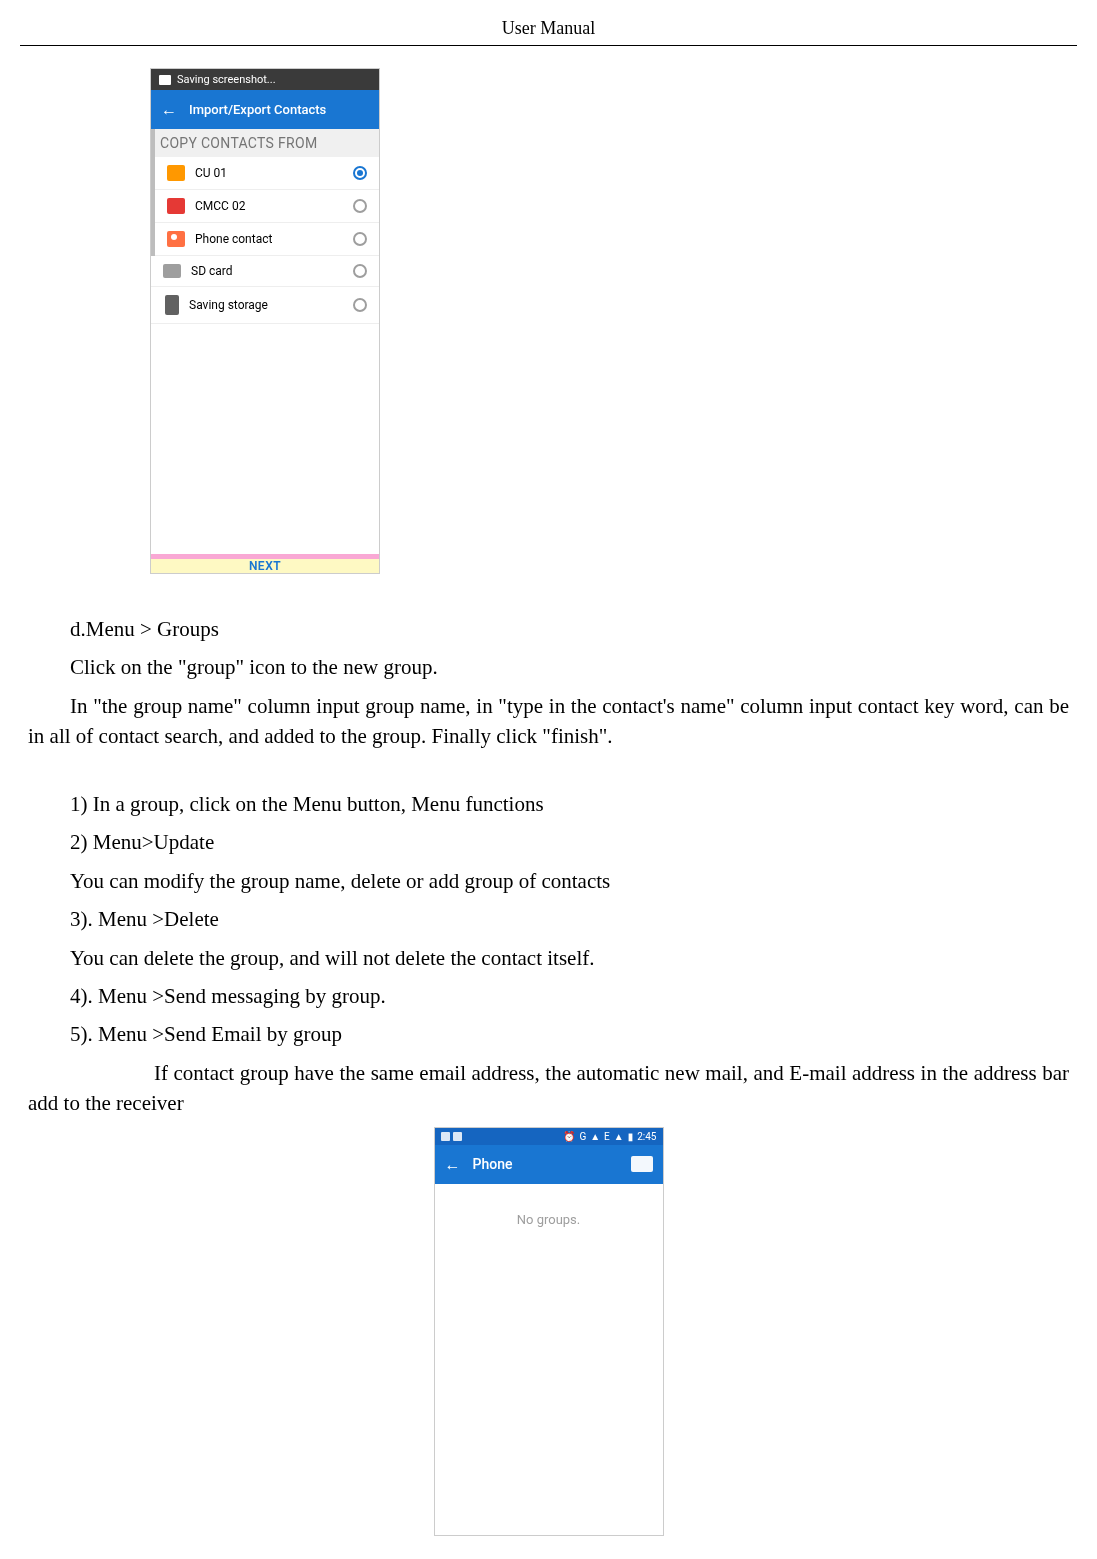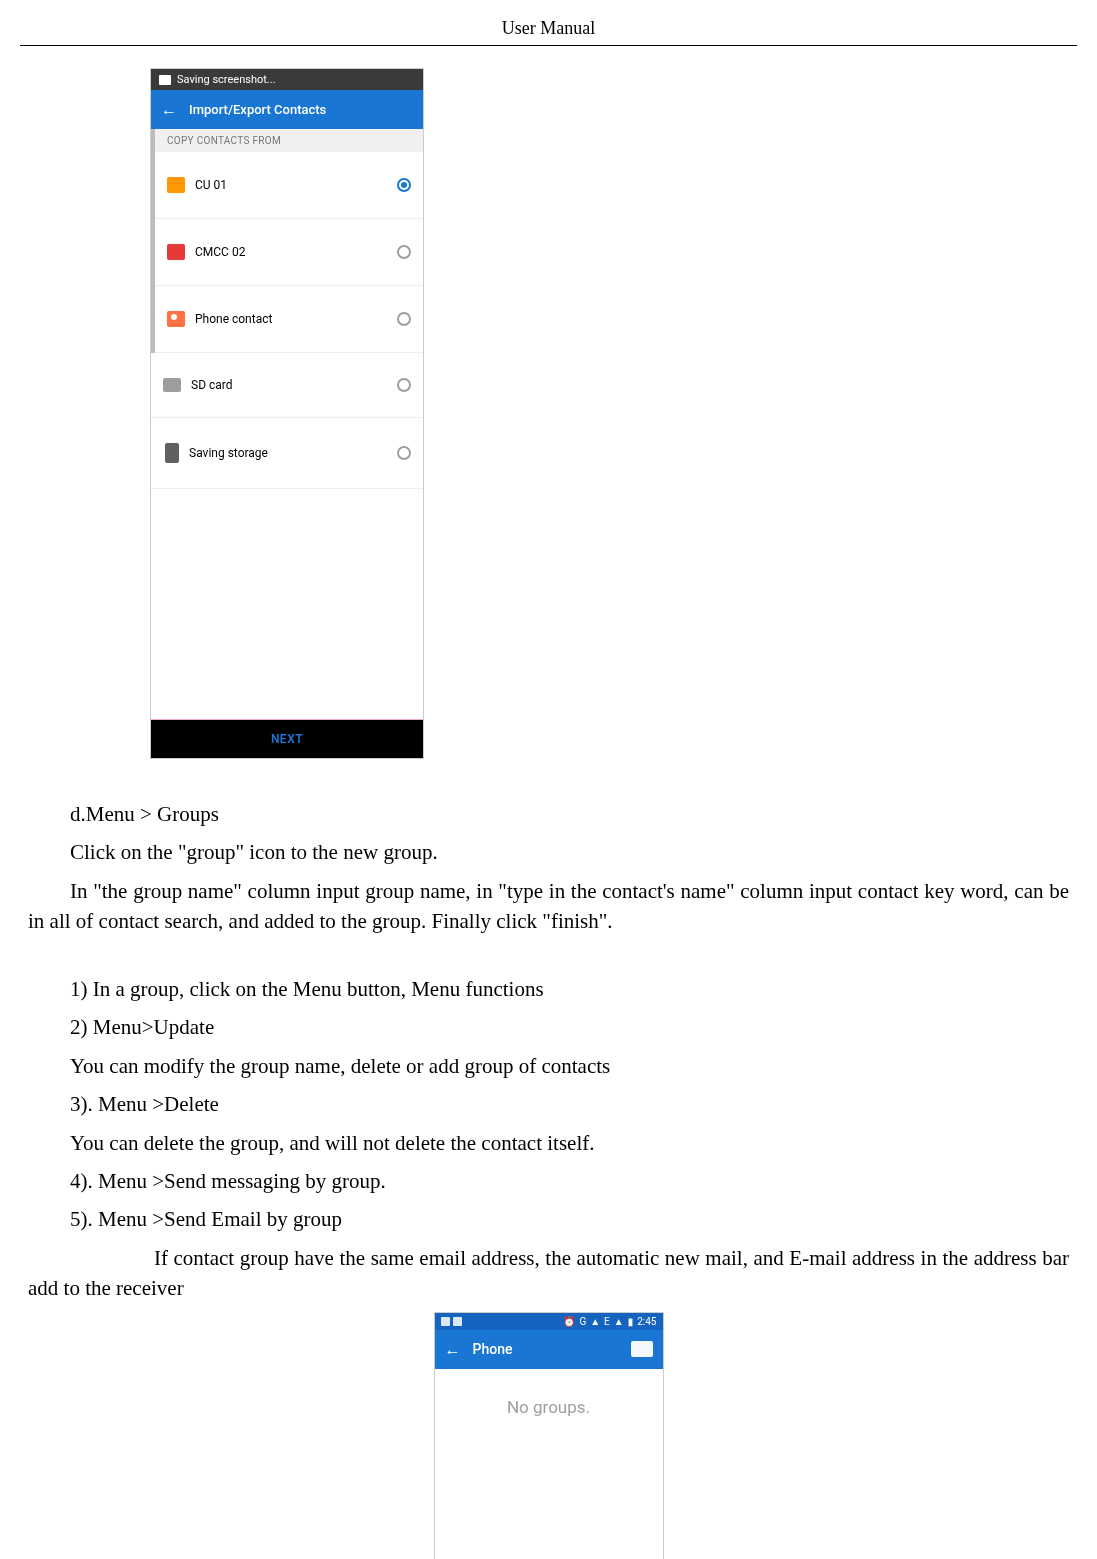--- a/index.html
+++ b/index.html
@@ -16,22 +16,22 @@
       font-size: 18px;
       padding: 6px 0;
       border-bottom: 1px solid #000;
       margin: 12px 20px;
     }
     .content {
       padding: 10px 20px 0 20px;
     }
     .screenshot-wrap { text-align: left; margin-left: 130px; margin-bottom: 40px; }
     .phone1 {
-      width: 274px;
-      background: #000000;
+      width: 230px;
+      background: #fef9c3;
       border: 1px solid #ccc;
       display: inline-block;
       text-align: left;
       font-family: Roboto, Arial, sans-serif;
     }
     .status-banner {
       background: #3a3a3a;
       color: #fff;
       font-size: 11px;
       padding: 4px 8px;
@@ -50,30 +50,30 @@
       display: flex;
       align-items: center;
       gap: 12px;
       font-size: 13px;
       font-weight: 500;
     }
     .back-arrow { font-size: 16px; }
     .section-header {
       background: #f0f0f0;
       color: #757575;
-      font-size: 10px;
-      padding: 6px 12px;
+      font-size: 14px;
+      padding: 6px 5px;
       letter-spacing: 0.3px;
       border-left: 4px solid #bdbdbd;
     }
     .list-scroll-strip { border-left: 4px solid #bdbdbd; }
     .list-item {
       display: flex;
       align-items: center;
-      padding: 25px 12px;
+      padding: 8px 12px;
       border-bottom: 1px solid #eee;
       font-size: 12px;
       background: #fff;
       gap: 10px;
     }
     .sim-icon { width: 18px; height: 16px; border-radius: 2px; flex-shrink: 0; }
     .sim-orange { background: #ff9800; }
     .sim-red { background: #e53935; }
     .contact-icon { width: 18px; height: 16px; background: #ff7043; border-radius: 2px; position: relative; flex-shrink: 0; }
     .contact-icon::after { content: ""; position: absolute; left: 4px; top: 3px; width: 6px; height: 6px; background: #fff; border-radius: 50%; }
@@ -81,22 +81,22 @@
     .phone-storage-icon { width: 14px; height: 20px; background: #616161; border-radius: 2px; flex-shrink: 0; margin-left: 2px; }
     .radio { margin-left: auto; width: 14px; height: 14px; border: 2px solid #9e9e9e; border-radius: 50%; }
     .radio.selected { border-color: #1976D2; position: relative; }
     .radio.selected::after { content: ""; position: absolute; left: 2px; top: 2px; width: 6px; height: 6px; background: #1976D2; border-radius: 50%; }
     .blank-area { height: 230px; background: #fff; }
     .next-bar {
       text-align: center;
       color: #1976D2;
       font-size: 12px;
       font-weight: 600;
-      padding: 12px 0;
-      border-top: 1px solid #f9a8d4;
+      padding: 0 0;
+      border-top: 5px solid #f9a8d4;
       letter-spacing: 0.5px;
     }
     .body-text {
       font-size: 21px;
       line-height: 1.45;
       text-align: justify;
     }
     .indent { text-indent: 42px; }
     .body-text p { margin: 8px; }
     .para-nowrap { text-indent: 0; margin-left: 0; }
@@ -134,21 +134,21 @@
       font-weight: 500;
     }
     .app-bar2 .group-add {
       margin-left: auto;
       width: 22px; height: 16px;
       background: #fff; opacity: 0.95;
       border-radius: 2px;
     }
     .no-groups {
       color: #9e9e9e;
-      font-size: 17px;
+      font-size: 13px;
       text-align: center;
       padding: 28px 0;
     }
     .phone2 .empty { height: 280px; }
     .page-number {
       text-align: center;
       font-size: 20px;
       padding: 12px 0 16px 0;
     }
   </style>

